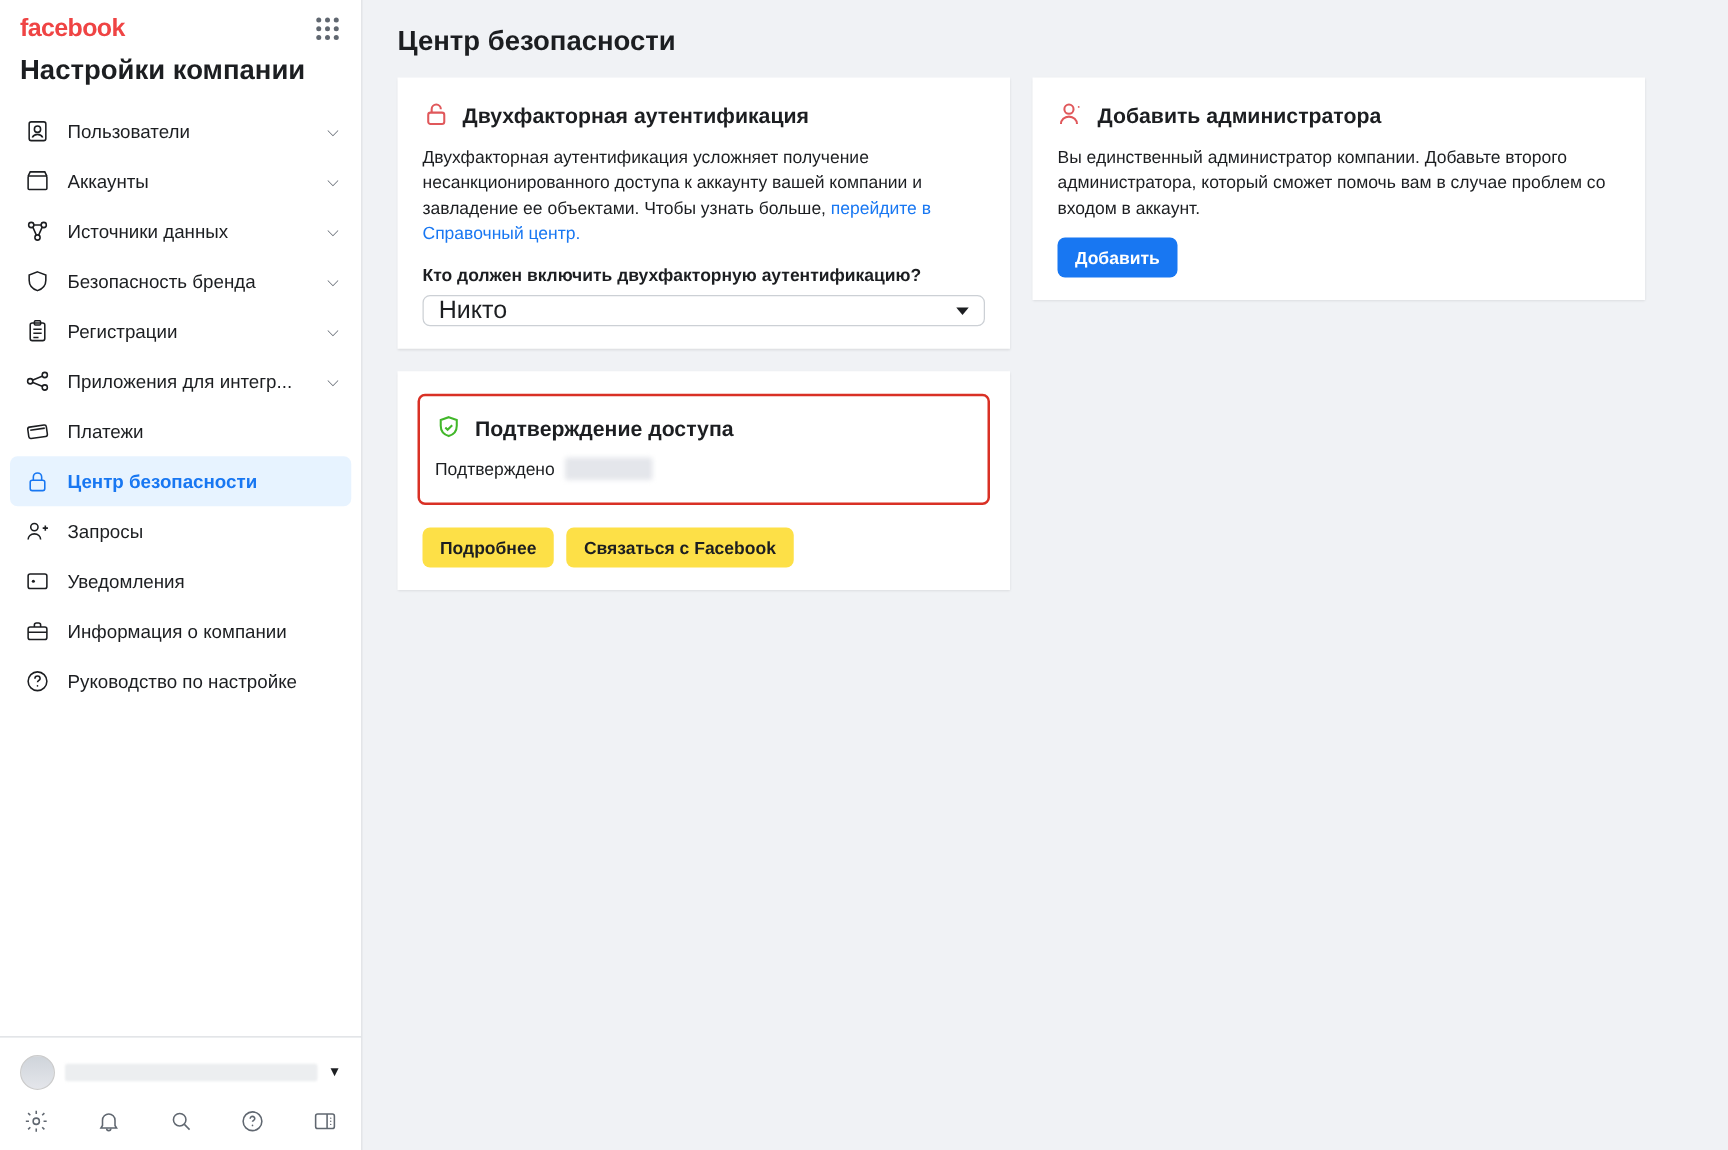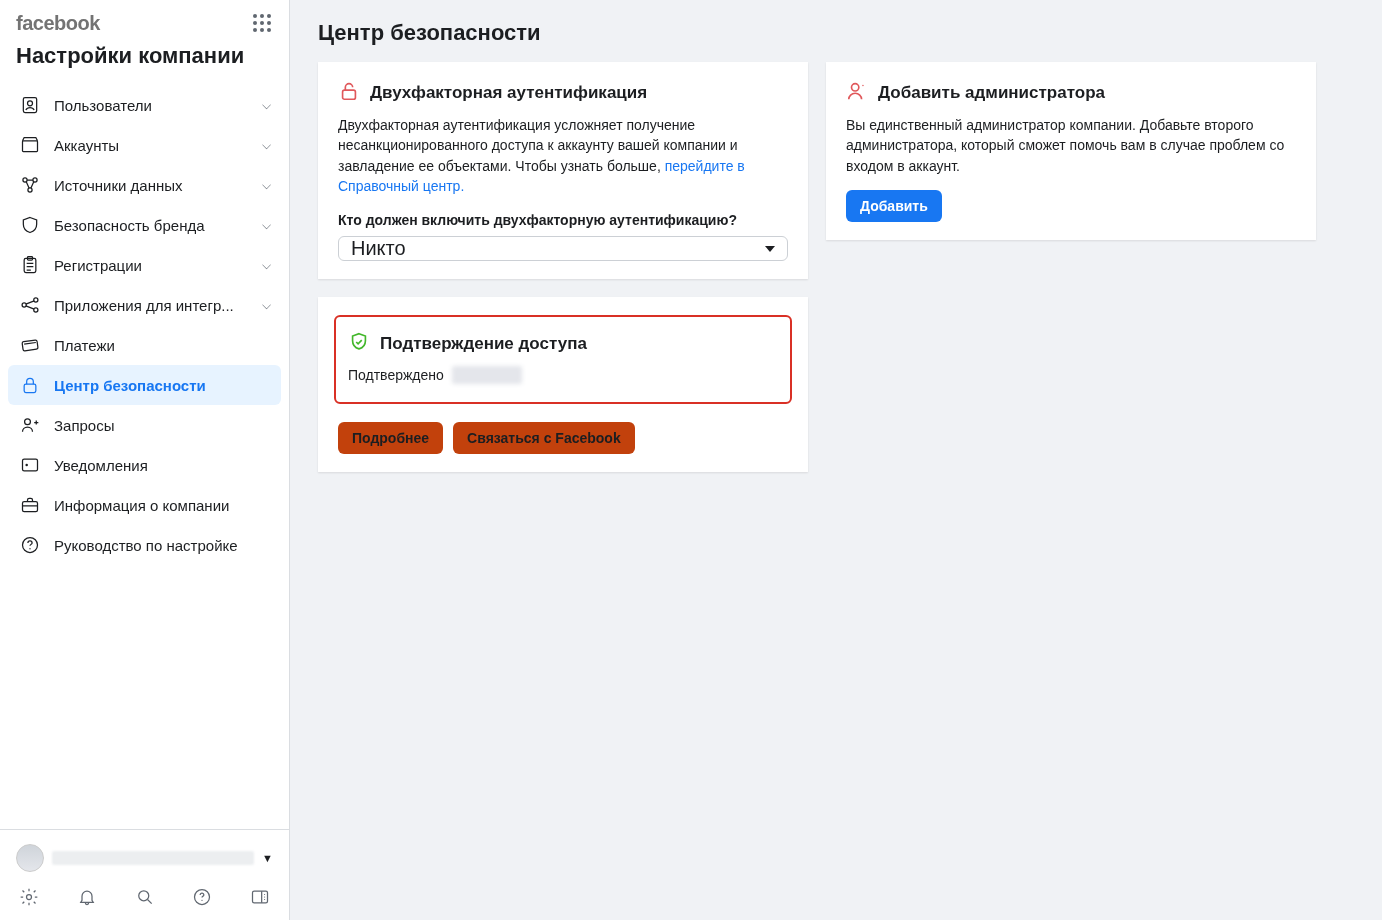--- a/index.html
+++ b/index.html
@@ -24,21 +24,21 @@
   }
   .sidebar-header {
     padding: 12px 16px 4px 16px;
   }
   .logo-row {
     display: flex;
     justify-content: space-between;
     align-items: center;
   }
   .fb-logo {
-    color: #737373;
+    color: #ef4444;
     font-weight: 700;
     font-size: 20px;
     letter-spacing: -0.5px;
   }
   .grid-icon {
     width: 20px; height: 20px;
     display: grid;
     grid-template-columns: repeat(3,4px);
     grid-template-rows: repeat(3,4px);
     gap: 3px;
@@ -187,21 +187,21 @@
   }
   .btn {
     border:none;
     border-radius:6px;
     padding: 8px 14px;
     font-size:14px;
     font-weight:600;
     cursor:pointer;
   }
   .btn-primary { background:#1877f2;color:#ffffff; }
-  .btn-secondary { background:#c2410c;color:#1c1e21; }
+  .btn-secondary { background:#fde047;color:#1c1e21; }
   .btn-row { display:flex; gap:10px; margin-top:18px;}
   .highlight-box {
     border: 2px solid #d93025;
     border-radius:6px;
     padding: 14px 12px 18px;
     margin: 0 -4px;
   }
   .verify-row {
     display:flex;
     align-items:center;

